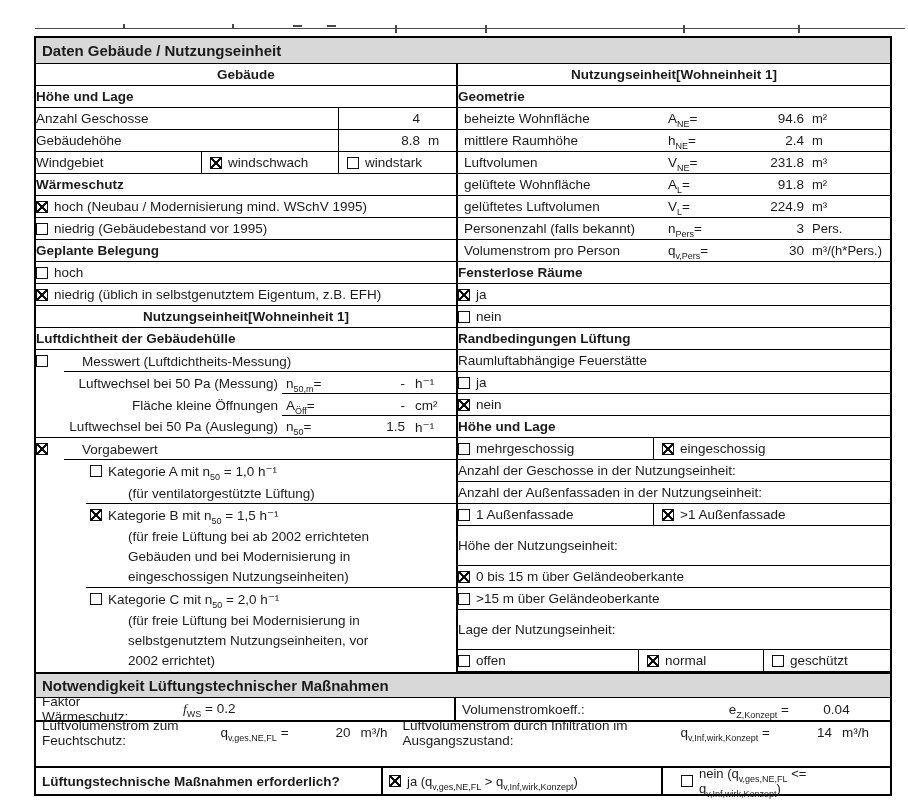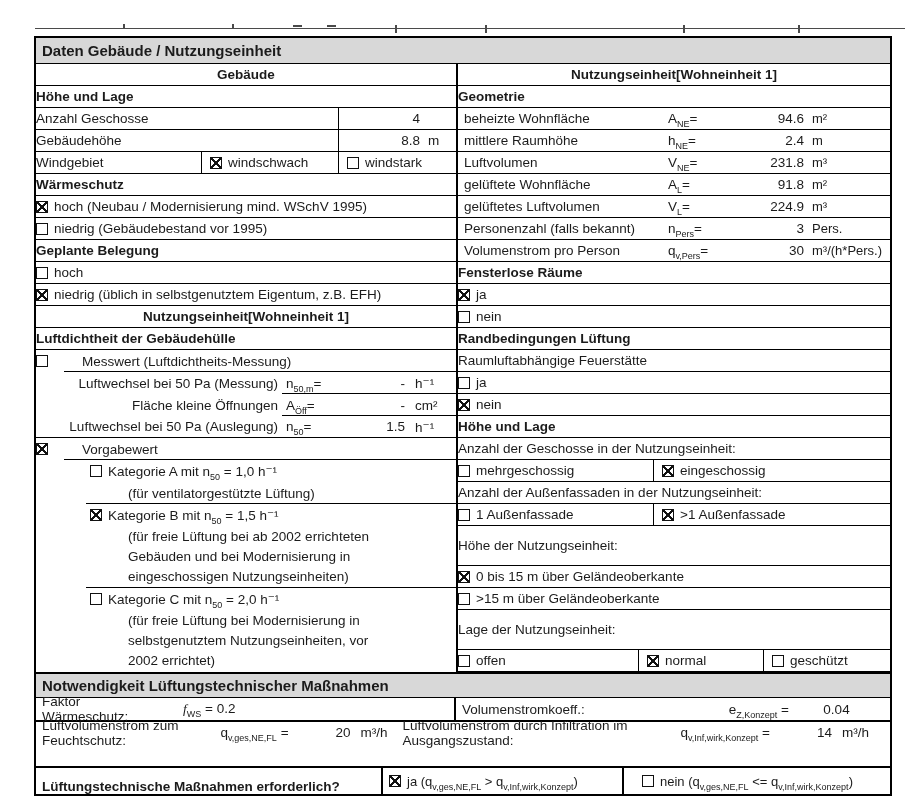--- a/index.html
+++ b/index.html
@@ -79,22 +79,22 @@
   .vk-label{width:180px}
   .vk-sym{flex:1;text-align:right}
   .vk-val{width:95px;text-align:center}
   #volrow{height:46px;border-bottom:2px solid #000;flex-direction:row;justify-content:center;padding:0 6px}
   .bline{display:flex;align-items:center;height:21px}
   .blbl{flex:1}
   .bsym{text-align:right}
   .bval{width:62px;text-align:right}
   .bunit{width:52px;padding-left:10px}
   #reqrow{height:26px;font-size:13px}
-  .cc1{width:345px;display:flex;align-items:flex-end;padding:0 6px;font-weight:700;font-size:13.5px}
-  .cc2{width:241px;border-left:2px solid #000;display:flex;align-items:center;padding:0 6px}
+  .cc1{width:345px;display:flex;align-items:center;padding:0 6px;font-weight:700;font-size:13.5px}
+  .cc2{width:280px;border-left:2px solid #000;display:flex;align-items:center;padding:0 6px}
   .cc3{flex:1;border-left:2px solid #000;display:flex;align-items:center;padding:0 18px}
 </style>
 </head>
 <body>
 
 <div>
   <div class="remnant"></div>
   <div class="tick" style="left:123px"></div>
   <div class="tick" style="left:232px"></div>
   <div class="dash" style="left:293px"></div>
@@ -333,32 +333,32 @@
       </div>
       <div class="r pl6">
         <span class="cb on"></span>
         <span>nein</span>
       </div>
 
       <div class="r hb">
         <span class="pl6">Höhe und Lage</span>
       </div>
 
-      <div class="r pl6">
-        <span>Anzahl der Geschosse in der Nutzungseinheit:</span>
-      </div>
       <div class="r">
         <span class="c rc2a pl6">
           <span class="cb"></span>
           <span>mehrgeschossig</span>
         </span>
         <span class="c flex1 bl pl8">
           <span class="cb on"></span>
           <span>eingeschossig</span>
         </span>
+      </div>
+      <div class="r pl6">
+        <span>Anzahl der Geschosse in der Nutzungseinheit:</span>
       </div>
 
       <div class="r pl6">
         <span>Anzahl der Außenfassaden in der Nutzungseinheit:</span>
       </div>
       <div class="r">
         <span class="c rc2a pl6">
           <span class="cb"></span>
           <span>1 Außenfassade</span>
         </span>

